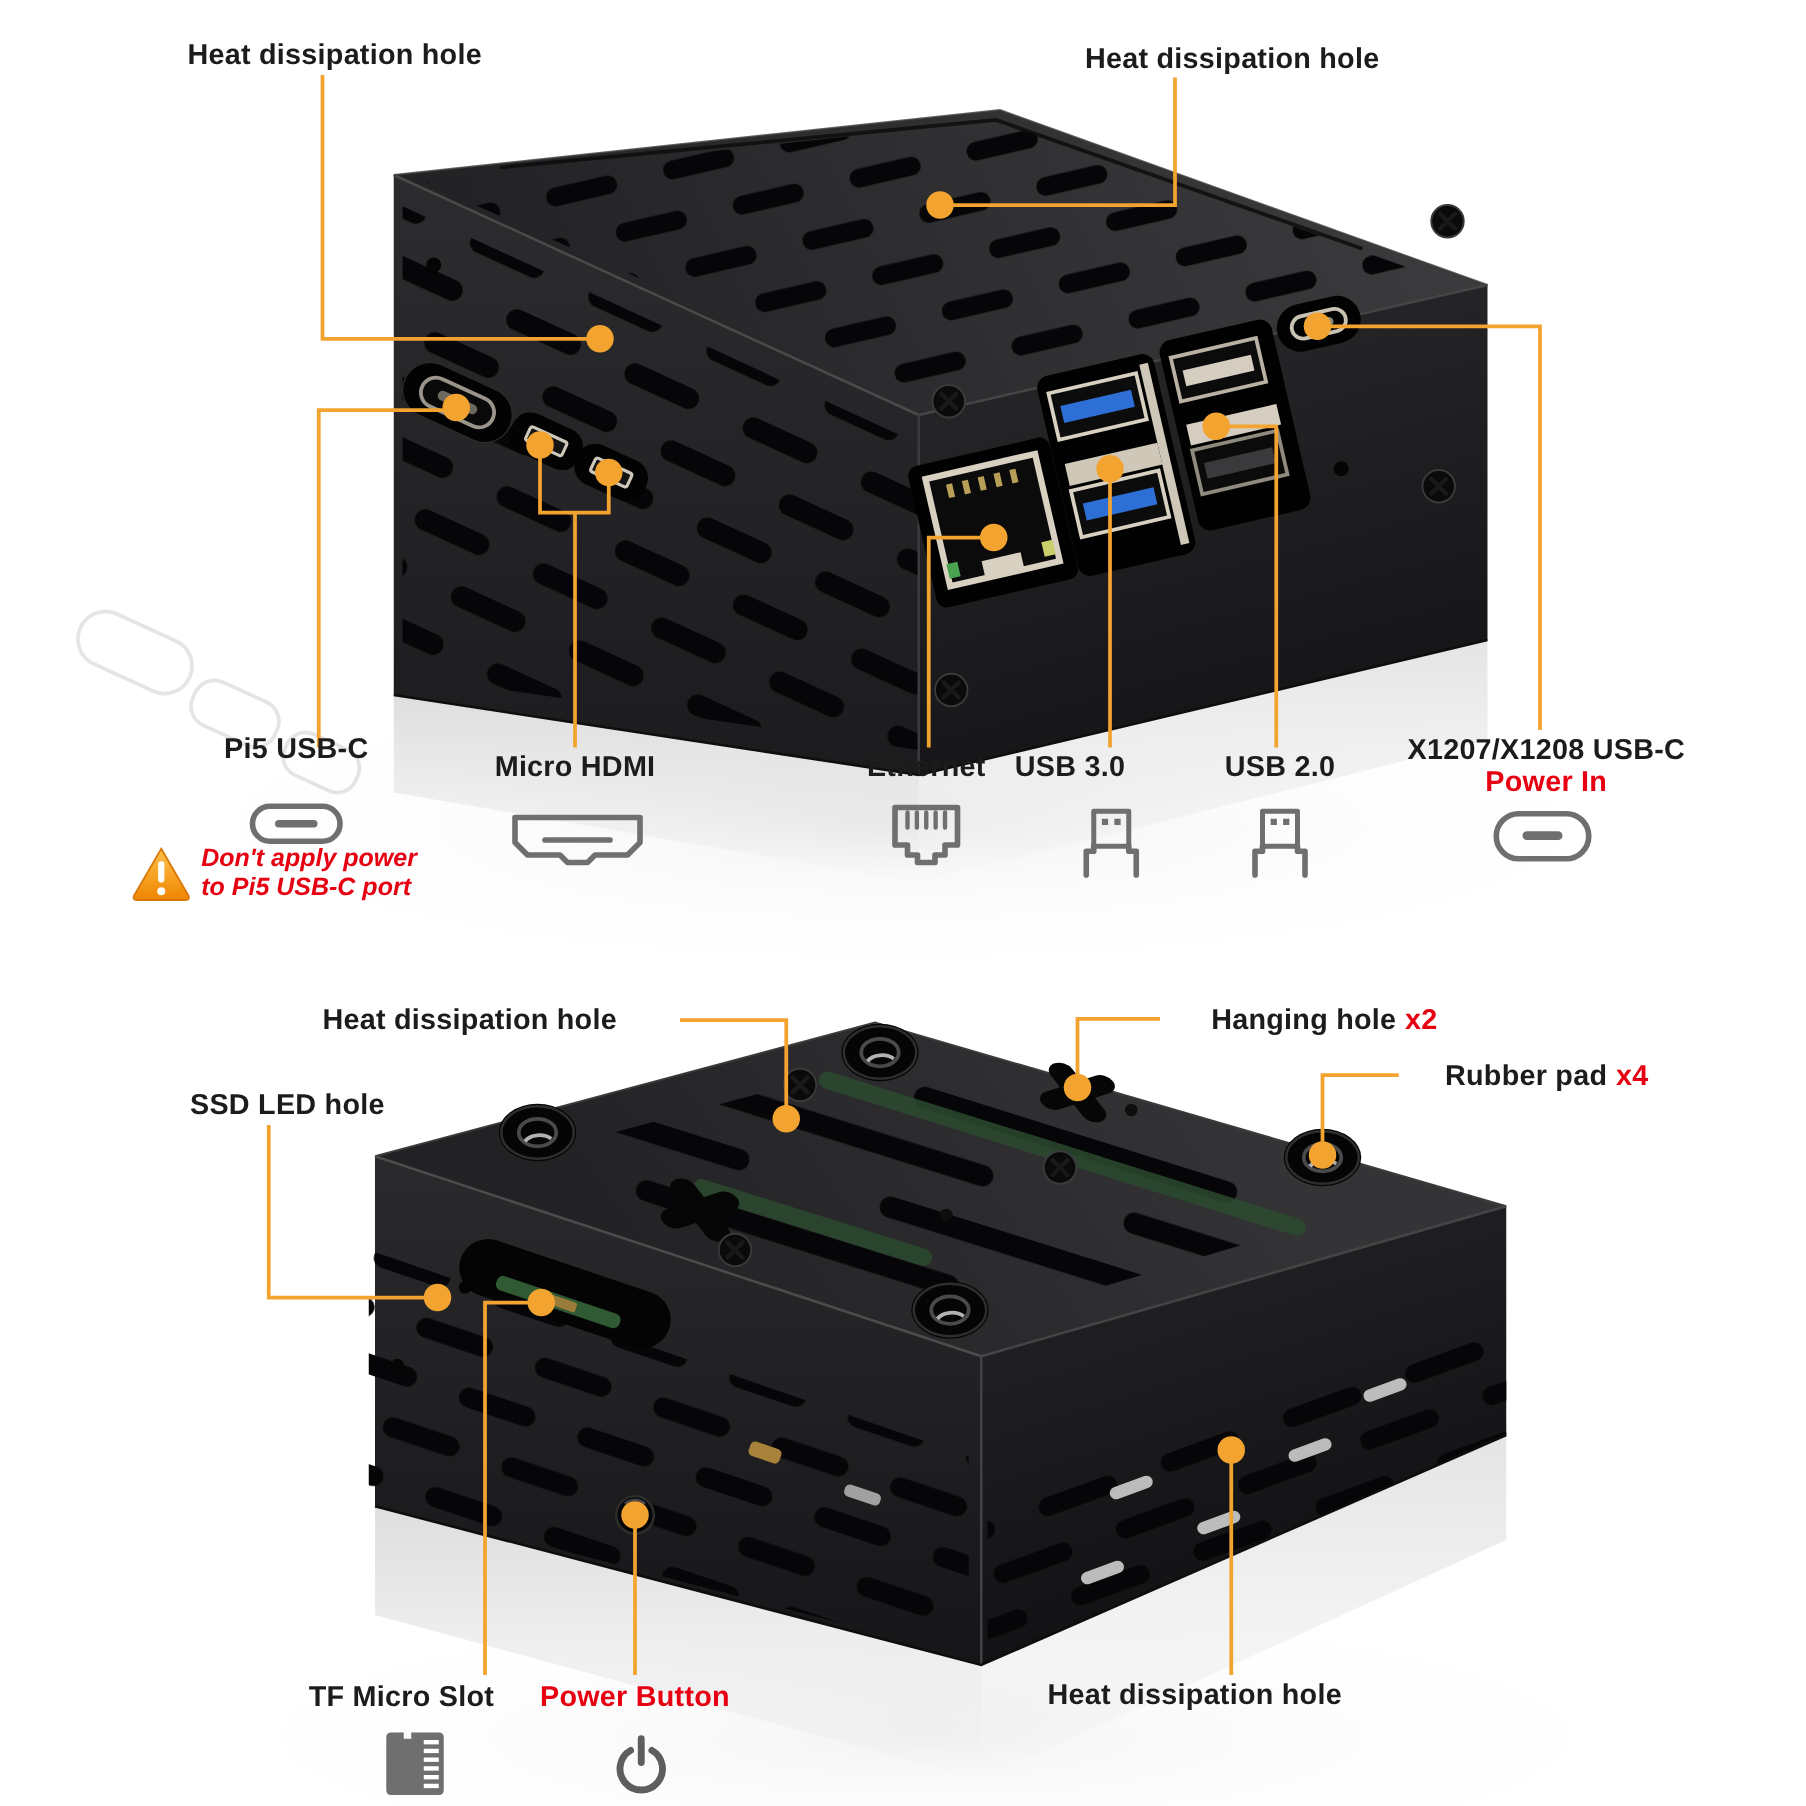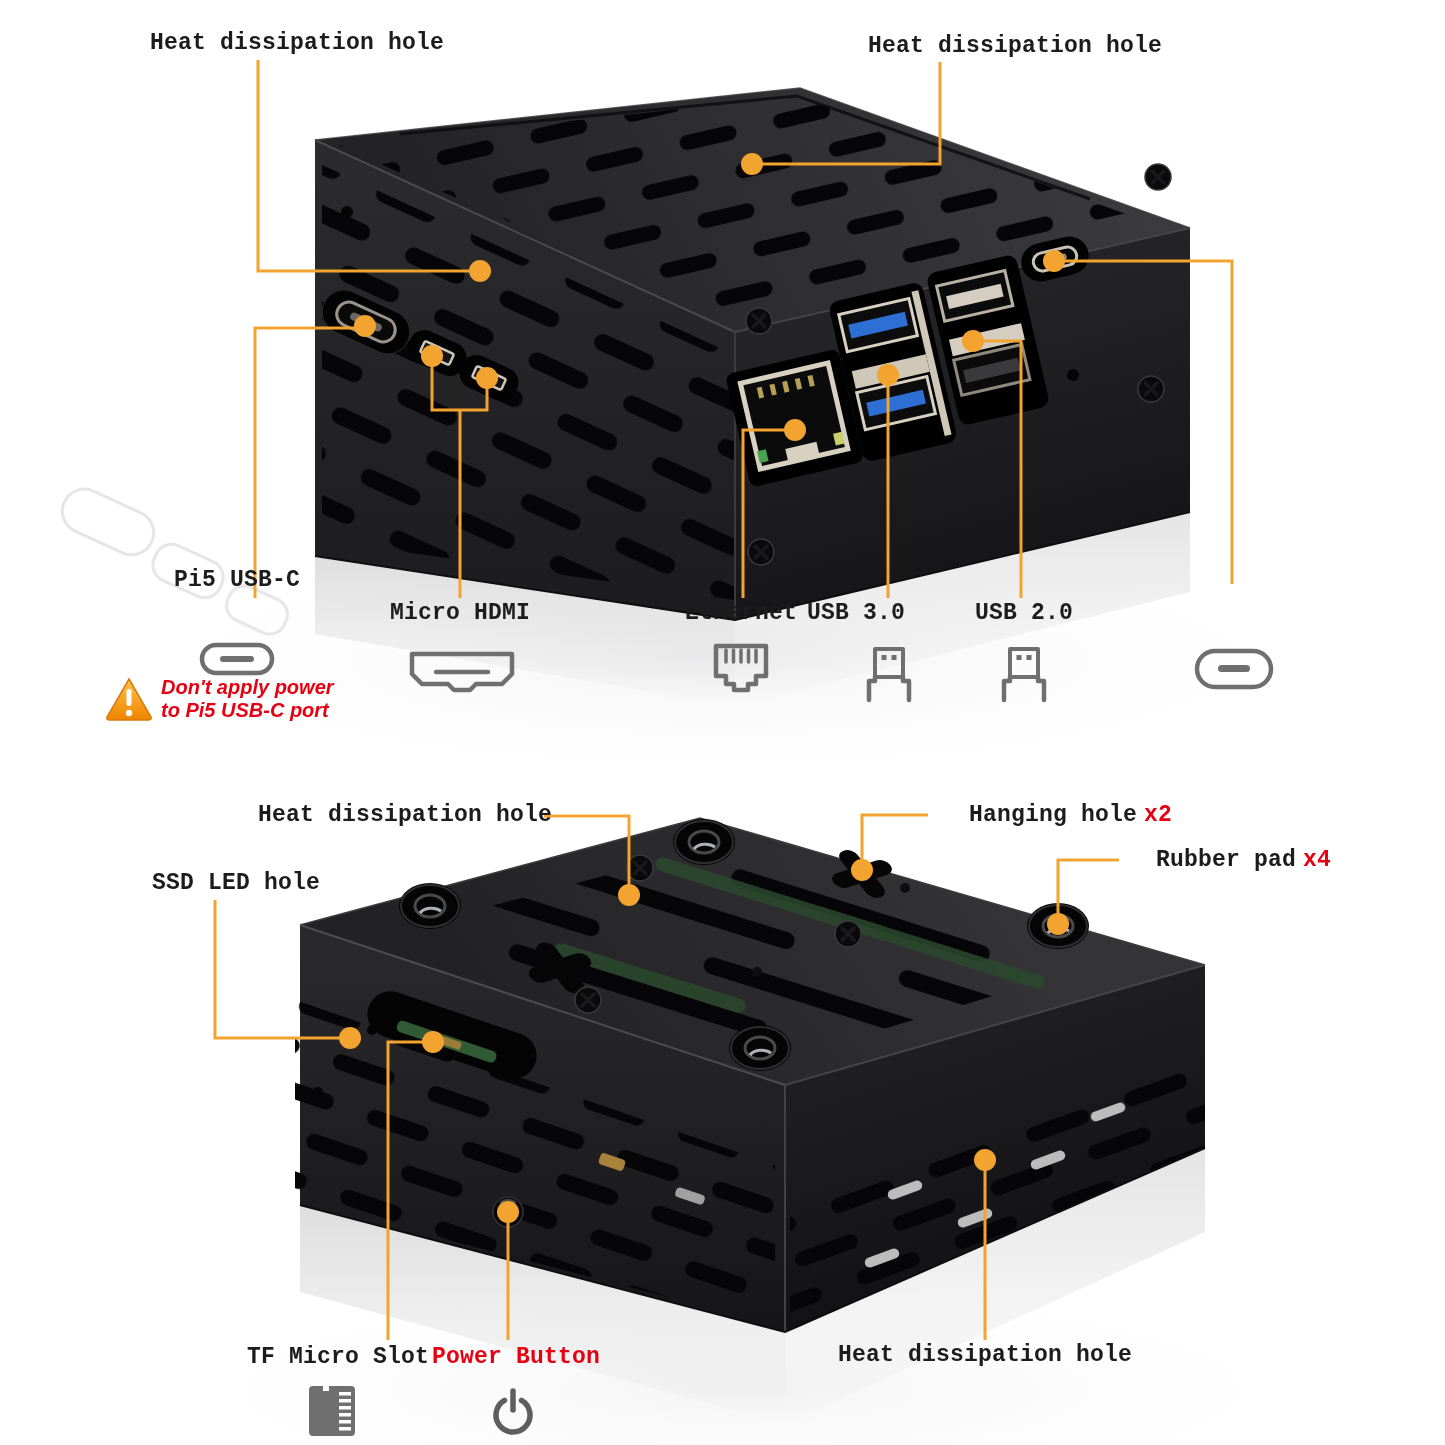--- a/index.html
+++ b/index.html
@@ -6,21 +6,21 @@
     --accent:#F2A330; --danger:#E60012; --text:#1C1C1C; --icon:#6F6F6F; --bg:#FFFFFF;
   }
   html,body{margin:0;padding:0;background:var(--bg,#fff);}
   .stage{position:relative;width:1445px;height:1445px;background:var(--bg,#fff);overflow:hidden;
          font-family:"Liberation Sans",sans-serif;}
   svg.art{position:absolute;left:0;top:0;}
   .slot{fill:#060608;}
   .callout{stroke:var(--accent,#F2A330);stroke-width:3;fill:none;}
   .dot{fill:var(--accent,#F2A330);}
   .label{position:absolute;font-weight:700;font-size:23px;line-height:1.12;color:var(--text,#1c1c1c);
-         white-space:nowrap;letter-spacing:.2px;font-family:Liberation Mono, monospace;}
+         white-space:nowrap;letter-spacing:.2px;}
   .centered{transform:translateX(-50%);text-align:center;}
   .red{color:var(--danger,#E60012);}
   .pair{display:inline-flex;gap:7px;margin-left:34px;}
   .icon{position:absolute;transform:translateX(-50%);}
   .pic{stroke:var(--icon,#6f6f6f);fill:none;stroke-width:4.5;stroke-linecap:round;stroke-linejoin:round;}
   .picfill{fill:var(--icon,#6f6f6f);stroke:none;}
   .warnbox{position:absolute;left:104px;top:676px;display:flex;align-items:flex-start;gap:7px;font-style:italic;}
   .warntext{font-weight:700;font-size:20px;line-height:1.15;color:var(--danger,#E60012);white-space:nowrap;}
 </style>
 </head>
@@ -303,34 +303,38 @@
   </g>
 </svg>
 
 <div class="label" style="left:150px;top:31px;">
   <span>Heat dissipation hole</span>
 </div>
 <div class="label" style="left:868px;top:34px;">
   <span>Heat dissipation hole</span>
 </div>
 
-<div class="label centered" style="left:237px;top:568px;">
+<div class="label centered" style="left:237px;top:586px;">
   <span>Pi5 USB-C</span>
 </div>
 <div class="label centered" style="left:460px;top:601px;">
   <span>Micro HDMI</span>
 </div>
 <div class="label centered" style="left:741px;top:601px;">
   <span>Ethernet</span>
 </div>
 <div class="label centered" style="left:856px;top:601px;">
   <span>USB 3.0</span>
 </div>
 <div class="label centered" style="left:1024px;top:601px;">
   <span>USB 2.0</span>
+</div>
+<div class="label centered" style="left:1237px;top:587px;">
+  <div>X1207/X1208 USB-C</div>
+  <div class="red">Power In</div>
 </div>
 
 <div class="warnbox">
   <svg width="50" height="46" viewBox="0 0 50 46">
     <path d="M25,3 L47,41 Q48,44 44,44 L6,44 Q2,44 3,41 Z" fill="url(#wg)" stroke="#d8790a" stroke-width="1.5"></path>
     <rect x="22.5" y="13" width="5" height="17" rx="2.5" fill="#fff"></rect>
     <circle cx="25" cy="37" r="3.2" fill="#fff"></circle>
   </svg>
   <div class="warntext">
     <div>Don't apply power</div>

